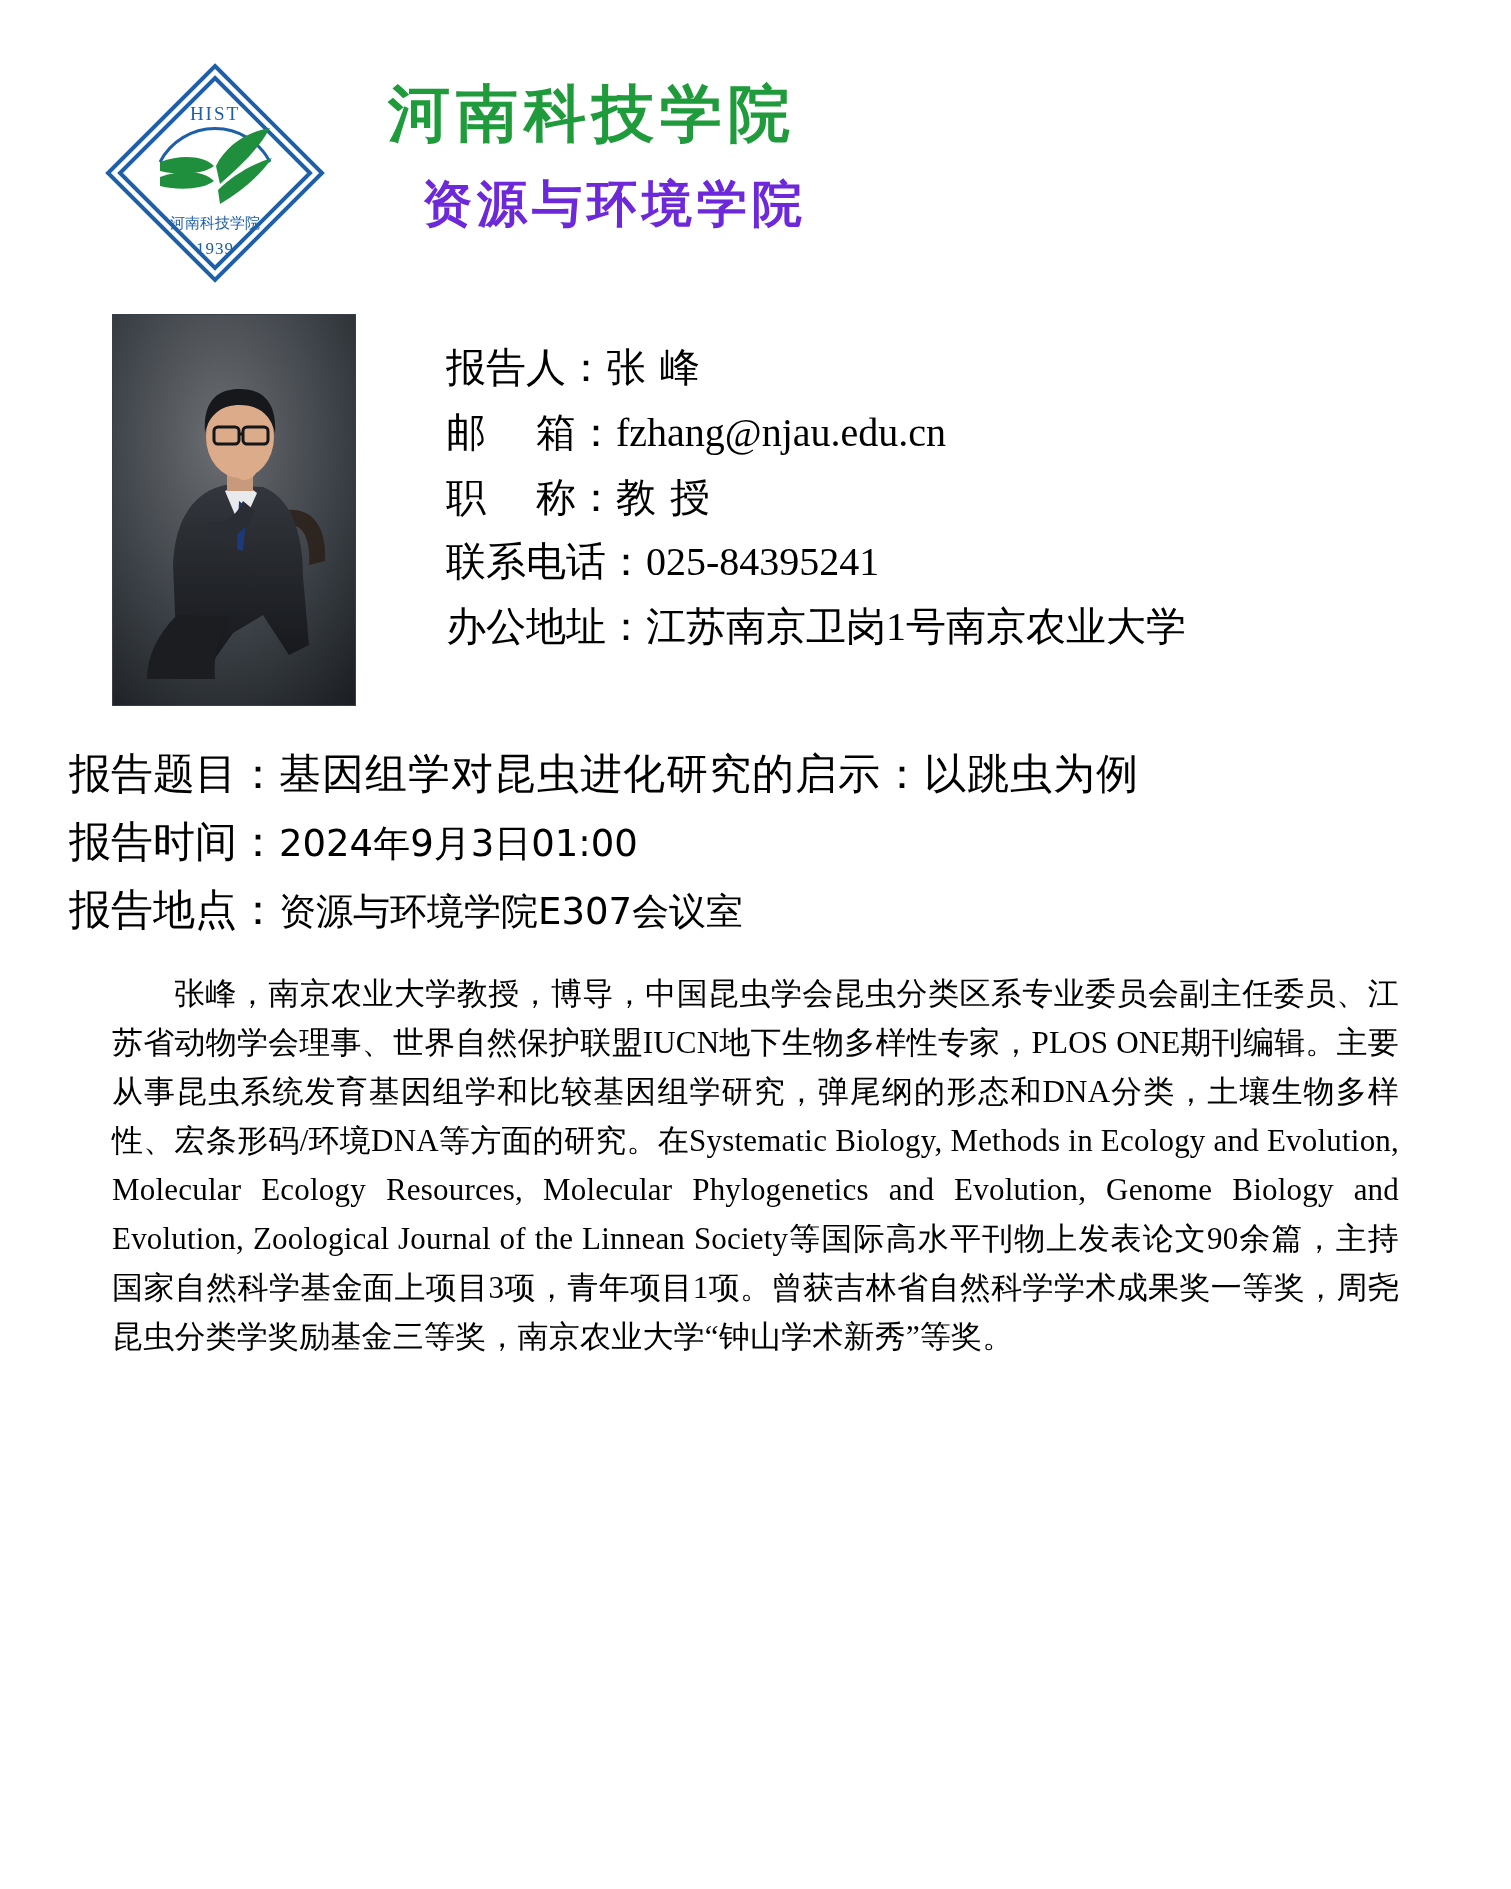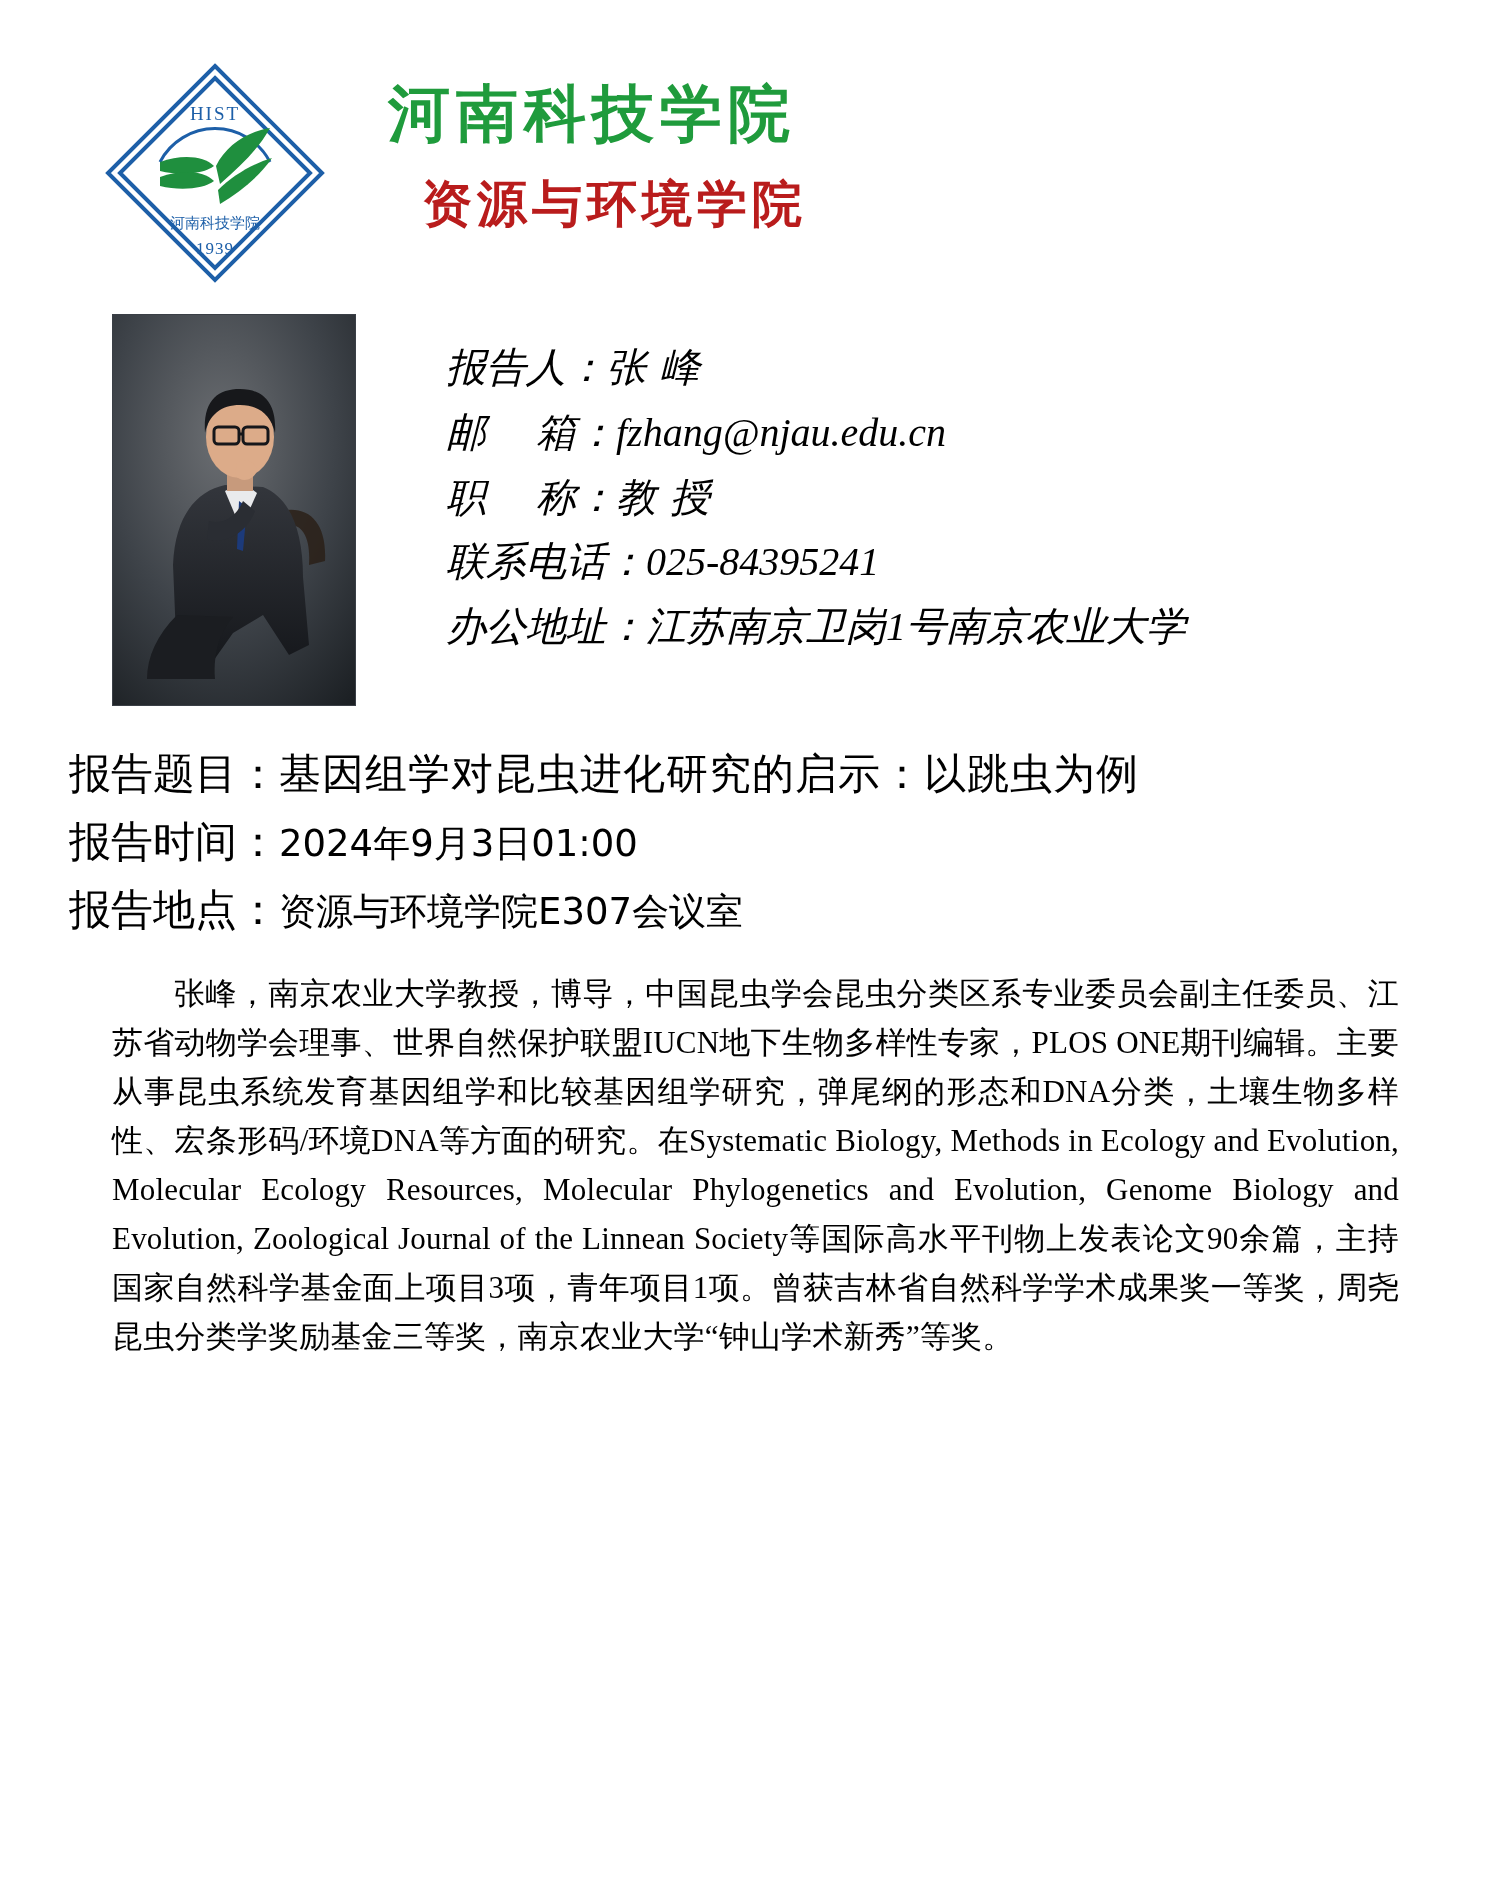--- a/index.html
+++ b/index.html
@@ -50,21 +50,21 @@
     font-weight: 700;
     color: #1f9b3c;
     letter-spacing: 6px;
     line-height: 1.1;
     white-space: nowrap;
   }
   .college-name {
     font-family: "DejaVu Serif", serif;
     font-size: 50px;
     font-weight: 700;
-    color: #b91c1c;
+    color: #6d28d9;
     letter-spacing: 5px;
     line-height: 1.1;
     margin-top: 28px;
     margin-left: 34px;
     white-space: nowrap;
   }
 
   
   .speaker-block {
     display: flex;
@@ -78,21 +78,20 @@
     border: 1px solid #3a3f46;
     overflow: hidden;
     position: relative;
     background: #2c3138;
   }
   .portrait svg { display:block; width:100%; height:100%; }
 
   .info-list {
     margin-left: 90px;
     padding-top: 22px;
-    font-style: italic;
   }
   .info-row {
     font-size: 40px;
     line-height: 1.62;
     white-space: nowrap;
   }
   .info-label {
     letter-spacing: 0px;
   }
   .info-value {

